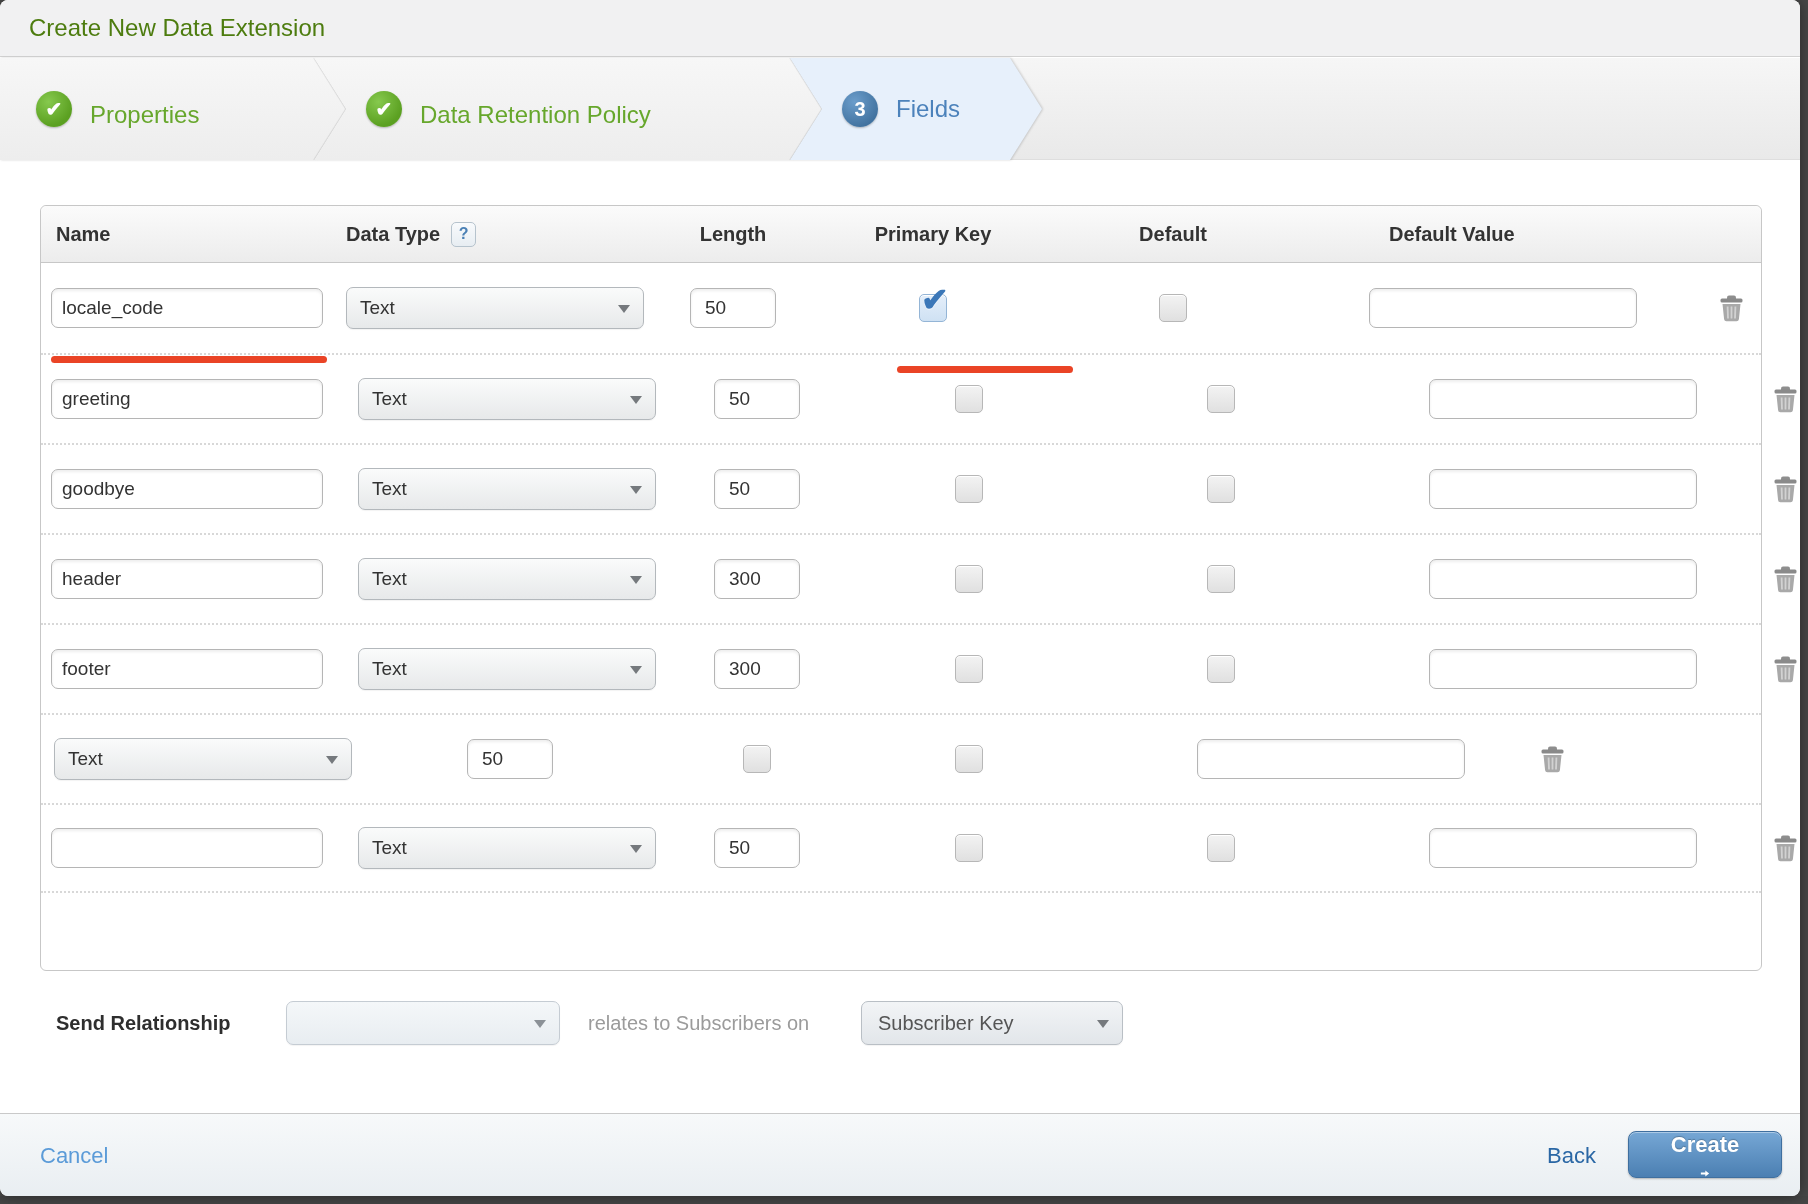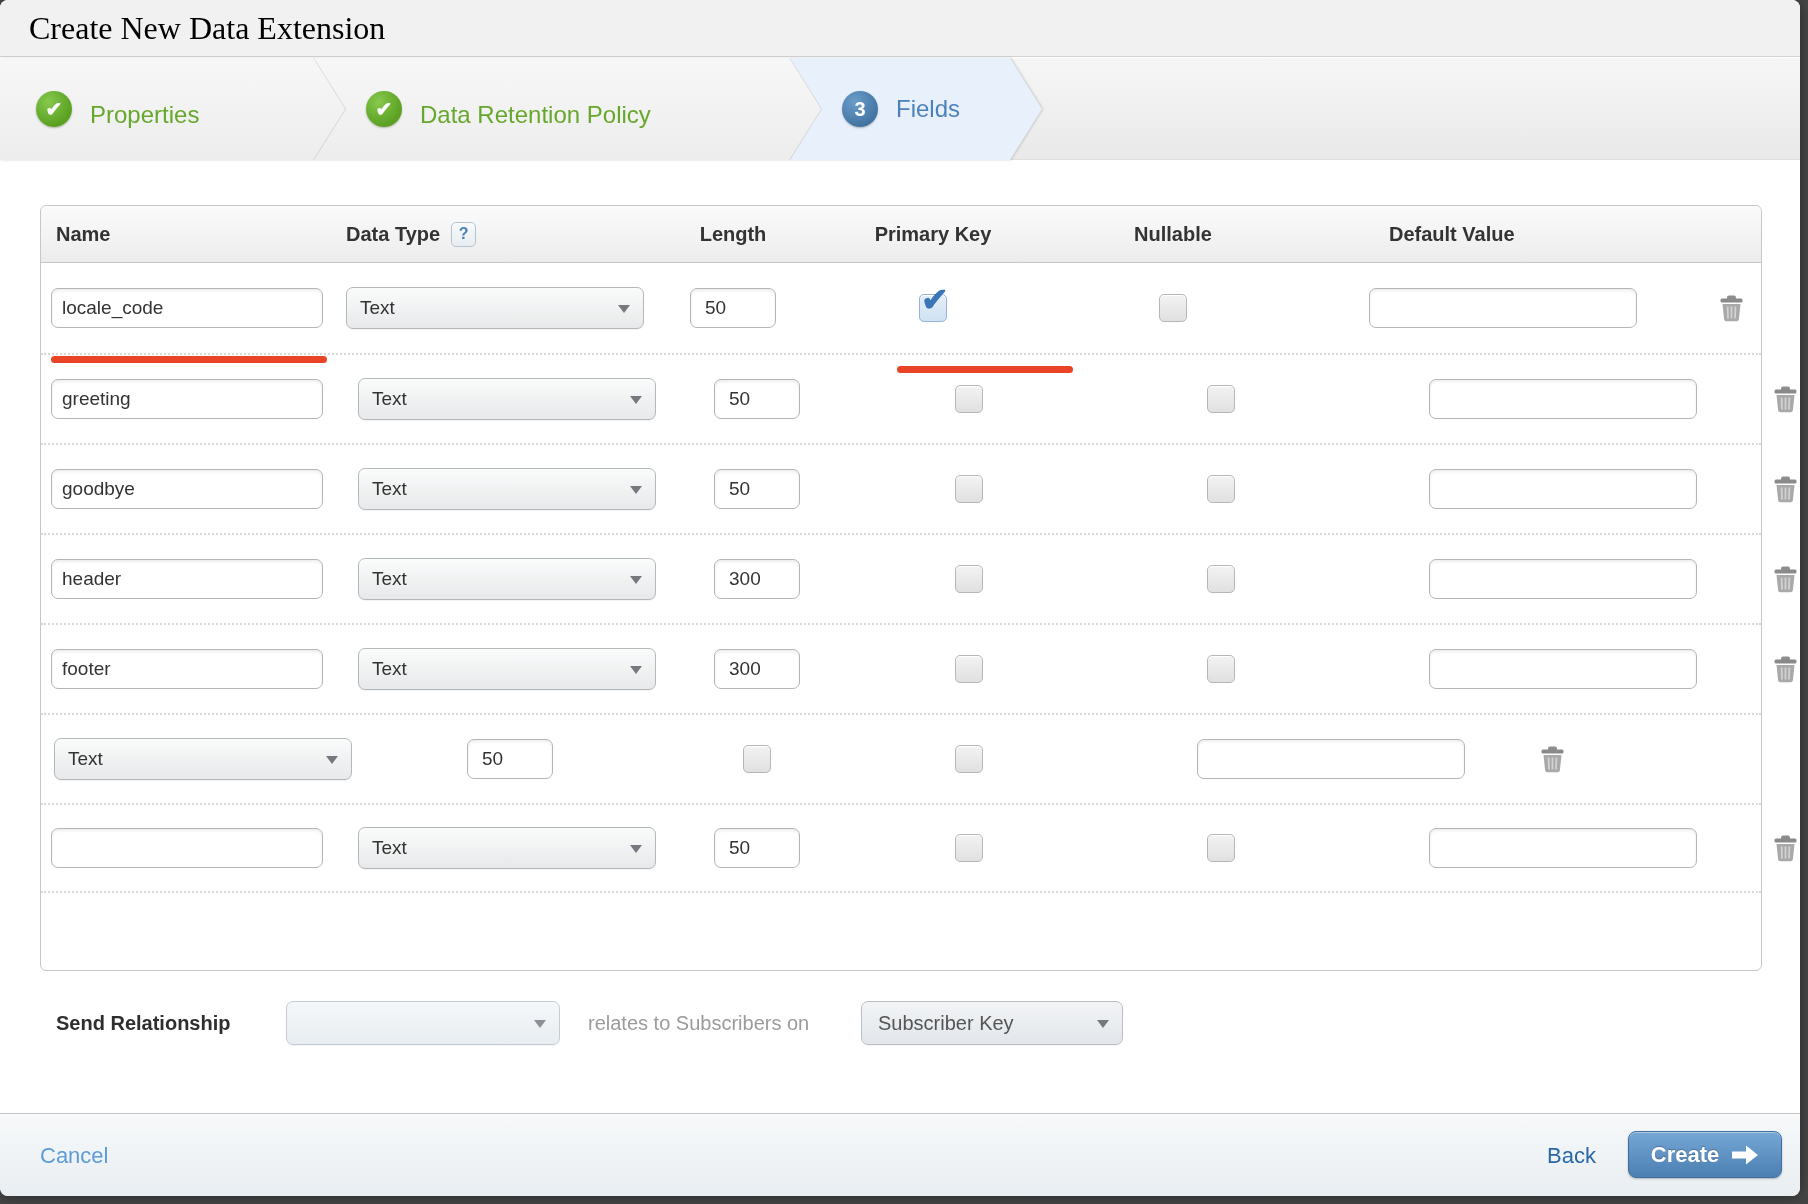--- a/index.html
+++ b/index.html
@@ -6,21 +6,21 @@
   html,body { width:1808px; height:1204px; }
   body { background:#4a4a4a; font-family:"Liberation Sans", sans-serif; position:relative; overflow:hidden; }
 
   .modal { position:absolute; left:0; top:0; width:1800px; height:1196px;
            background:#ffffff; border-radius:8px; overflow:hidden;
            box-shadow:0 0 14px rgba(0,0,0,.45); }
 
   
   .titlebar { position:absolute; left:0; top:0; width:100%; height:57px;
               background:#f1f1f2; border-bottom:1px solid #d2d2d2; }
-  .titlebar h1 { font-size:32px; font-weight:500; color:#000000; line-height:56px; padding-left:29px;font-family:Liberation Serif, serif; }
+  .titlebar h1 { font-size:24px; font-weight:500; color:#4d7c0f; line-height:56px; padding-left:29px; }
 
   
   .stepbar { position:absolute; left:0; top:58px; width:100%; height:102px;
              background:linear-gradient(180deg,#f6f6f6,#e9e9e9); border-bottom:1px solid #dedede; }
   .step { position:absolute; top:0; height:102px;
           filter:drop-shadow(1px 0 1px rgba(0,0,0,.18)) drop-shadow(-1px 0 0 rgba(0,0,0,.06)); }
   .step-shape { width:100%; height:100%; display:flex; align-items:center; }
   .step.first .step-shape { clip-path:polygon(0 0, calc(100% - 32px) 0, 100% 50%, calc(100% - 32px) 100%, 0 100%); padding-left:36px; }
   .step.notched .step-shape { clip-path:polygon(0 0, calc(100% - 32px) 0, 100% 50%, calc(100% - 32px) 100%, 0 100%, 32px 50%); padding-left:52px; }
   .step.complete .step-shape { background:linear-gradient(180deg,#f7f7f7,#ededed); }
@@ -108,21 +108,21 @@
             border-top:1px solid #c9c9c9; background:linear-gradient(180deg,#f7f9fa,#e9eef2);
             border-radius:0 0 8px 8px; }
   .cancel-link { position:absolute; left:40px; top:0; height:83px; line-height:83px;
                  font-size:22px; color:#5b9bd8; text-decoration:none; cursor:pointer; }
   .back-link { position:absolute; right:204px; top:0; height:83px; line-height:83px;
                font-size:22px; color:#2a67a5; text-decoration:none; cursor:pointer; }
   .create-btn { position:absolute; right:18px; top:17px; width:154px; height:47px;
                 border:1px solid #3f6f9f; border-radius:8px;
                 background:linear-gradient(180deg,#76a7d5,#4b7fb2);
                 box-shadow:inset 0 1px 0 rgba(255,255,255,.4), 0 1px 2px rgba(0,0,0,.25);
-                display:flex; align-items:center; justify-content:center; gap:12px; cursor:pointer; }
+                display:flex; align-items:center; justify-content:center; gap:12px; cursor:pointer;flex-direction:column; }
   .create-btn span { color:#fff; font-size:22px; font-weight:bold; text-shadow:0 -1px 1px rgba(0,0,0,.25); }
 
   
   .bg-right { position:absolute; right:0; top:0; width:8px; height:100%; background:#474747; }
   .bg-bottom { position:absolute; left:0; bottom:0; width:100%; height:8px; background:#454545; }
 </style>
 </head>
 <body>
 
 <div class="bg-right"></div>
@@ -157,21 +157,21 @@
 
   <div class="ftable">
     <div class="grid thead">
       <div class="th name">Name</div>
       <div class="th dtype">
         <span>Data Type</span>
         <span class="help-badge">?</span>
       </div>
       <div class="th center">Length</div>
       <div class="th center">Primary Key</div>
-      <div class="th center">Nullable</div>
+      <div class="th center">Default</div>
       <div class="th dval">Default Value</div>
       <div class="th"></div>
     </div>
 
     <div class="grid trow">
       <div style="position:relative;">
         <input class="tinput name-input" value="locale_code" style="">
         <div class="red-underline red-name"></div>
       </div>
       <div>

